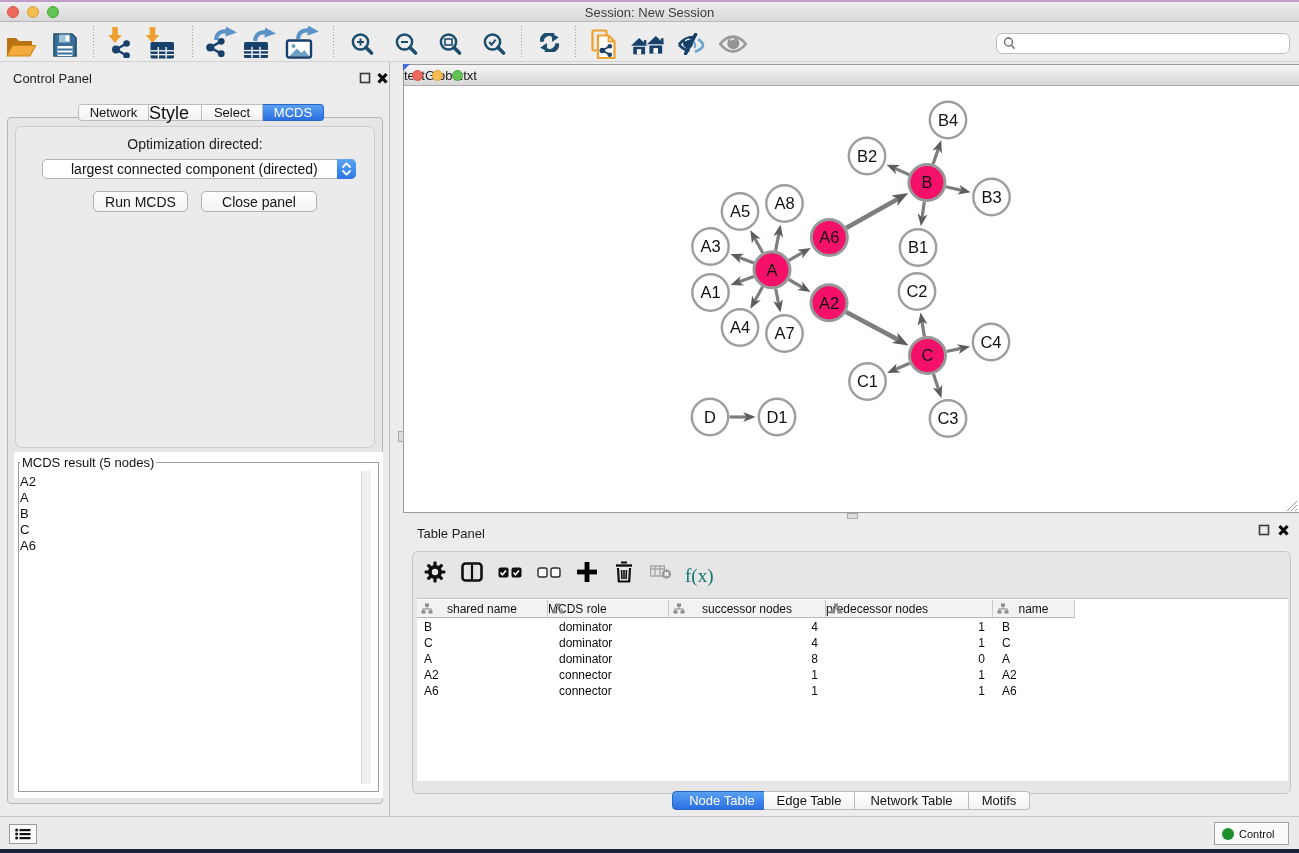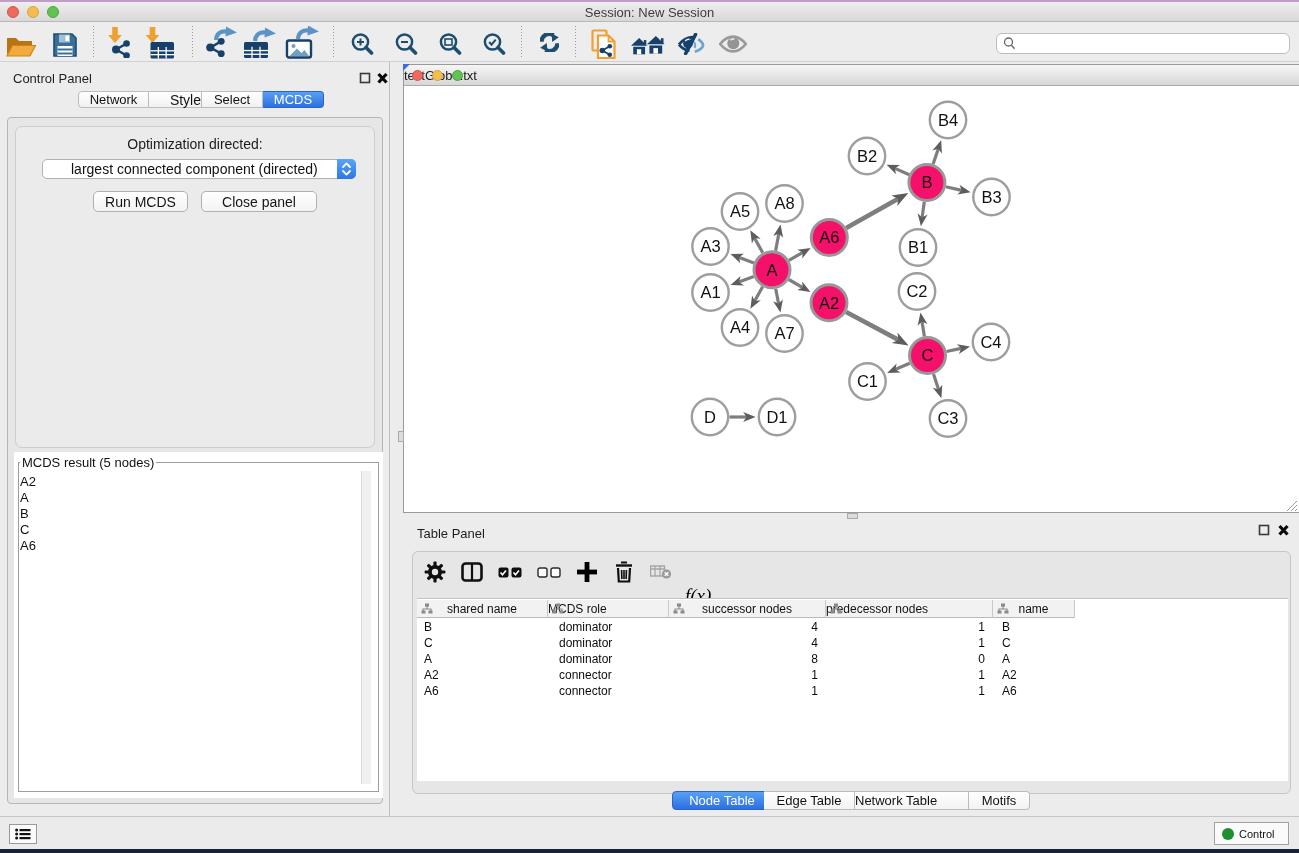--- a/index.html
+++ b/index.html
@@ -149,23 +149,23 @@
 <div class="abs" style="left:13px;top:71px;font-size:13px;color:#1e1e1e">Control Panel</div>
 <svg class="abs" style="left:359px;top:72px" width="30" height="12" viewBox="0 0 30 12">
     <rect x="1.5" y="1.5" width="9" height="9" fill="none" stroke="#3a3a3a" stroke-width="1.6"></rect>
     <path d="M19.5,2 L27.5,10.5 M27.5,2 L19.5,10.5" stroke="#0a0a0a" stroke-width="3.2"></path>
   </svg>
 
 <div class="abs" style="left:7px;top:117px;width:376px;height:687px;background:#e6e6e6;border:1px solid #b5b5b5;border-radius:4px"></div>
 
 <div class="abs" style="left:15px;top:126px;width:360px;height:322px;background:#ebebeb;border:1px solid #cdcdcd;border-radius:7px"></div>
 
-<div class="abs" style="left:78px;top:91px;width:246px;height:17px">
+<div class="abs" style="left:78px;top:104px;width:246px;height:17px">
  <div class="abs" style="left:0;top:0;width:71px;height:17px;background:linear-gradient(#ffffff,#f1f1f1);border:1px solid #bcbcbc;border-radius:4px 0 0 4px;font-size:13px;color:#111;text-align:center;line-height:16px">Network</div>
- <div class="abs" style="left:71px;top:0;width:53px;height:17px;background:linear-gradient(#ffffff,#f1f1f1);border:1px solid #bcbcbc;border-left:none;font-size:14px;color:#111;text-align:right;line-height:16px">Style</div>
+ <div class="abs" style="left:71px;top:0;width:53px;height:17px;background:linear-gradient(#ffffff,#f1f1f1);border:1px solid #bcbcbc;border-left:none;font-size:18px;color:#111;text-align:left;line-height:16px">Style</div>
  <div class="abs" style="left:124px;top:0;width:61px;height:17px;background:linear-gradient(#ffffff,#f1f1f1);border:1px solid #bcbcbc;border-left:none;font-size:13px;color:#111;text-align:center;line-height:16px">Select</div>
  <div class="abs" style="left:185px;top:0;width:61px;height:17px;background:linear-gradient(#58a0f2,#2c6fe2);border:1px solid #2c63c8;border-left:none;border-radius:0 4px 4px 0;font-size:13px;color:#fff;text-align:center;line-height:16px">MCDS</div>
 </div>
 <div class="abs" style="left:15px;top:136px;width:360px;text-align:center;font-size:14px;color:#1c1c1c">Optimization directed:</div>
 
 <div class="abs" style="left:42px;top:159px;width:314px;height:20px;background:#fff;border:1px solid #b2b2b2;border-radius:5px"></div>
 <div class="abs" style="left:71px;top:161px;font-size:14px;color:#111">largest connected component (directed)</div>
 <div class="abs" style="left:337px;top:159px;width:19px;height:20px;background:linear-gradient(#5aa5f5,#2d77e6);border-radius:0 5px 5px 0"></div>
 <svg class="abs" style="left:340px;top:161px" width="13" height="16" viewBox="0 0 13 16">
     <path d="M3,6 L6.5,2.4 L10,6" fill="none" stroke="#fff" stroke-width="1.8" stroke-linecap="round" stroke-linejoin="round"></path>
@@ -322,21 +322,21 @@
     <path d="M8.6,10 L8.9,19 M11,10 L11,19 M13.4,10 L13.1,19" stroke="#0f0f0f" stroke-width="1.6" fill="none"></path>
   </svg>
 <svg class="abs" style="left:650px;top:563px" width="22" height="18" viewBox="0 0 22 18">
     <rect x="0.5" y="3" width="14" height="10" fill="none" stroke="#a3a3a3" stroke-width="1.4"></rect>
     <line x1="0.5" y1="6" x2="14.5" y2="6" stroke="#a3a3a3" stroke-width="1.4"></line>
     <line x1="5" y1="3" x2="5" y2="13" stroke="#a3a3a3" stroke-width="1.2"></line>
     <line x1="10" y1="3" x2="10" y2="13" stroke="#a3a3a3" stroke-width="1.2"></line>
     <circle cx="16.5" cy="11" r="4.6" fill="#9a9a9a"></circle>
     <path d="M14.7,9.2 l3.6,3.6 M18.3,9.2 l-3.6,3.6" stroke="#fff" stroke-width="1.4"></path>
   </svg>
-<div class="abs" style="left:685px;top:585px;font-family:'Liberation Serif',serif;font-style:italic;font-size:19px;color:#000000">f(x)</div>
+<div class="abs" style="left:685px;top:565px;font-family:'Liberation Serif',serif;font-size:19px;color:#0f766e">f(x)</div>
 
 <div class="abs" style="left:417px;top:598px;width:871px;height:183px;background:#fff;border-top:1px solid #c2c2c2"></div>
 <div class="abs" style="left:417px;top:600px;width:658px;height:18px;background:#f2f2f2;border-bottom:1px solid #b9b9b9"></div>
 <div class="abs" style="left:417px;top:600px;width:131px;height:18px;border-right:1px solid #c9c9c9;font-size:12px;color:#111;text-align:center;line-height:18px"><svg width="12" height="11" viewBox="0 0 12 11" style="position:absolute;left:4px;top:3px">
       <rect x="4" y="0.5" width="4" height="3.2" fill="#8a8a8a"></rect>
       <path d="M6,3.7 V6 M2,8 V6 H10 V8" fill="none" stroke="#8a8a8a" stroke-width="1.1"></path>
       <rect x="0.5" y="7.5" width="4" height="3" fill="#8a8a8a"></rect>
       <rect x="7.5" y="7.5" width="4" height="3" fill="#8a8a8a"></rect>
     </svg>shared name</div>
 <div class="abs" style="left:548px;top:600px;width:121px;height:18px;border-right:1px solid #c9c9c9;font-size:12px;color:#111;text-align:left;line-height:18px"><svg width="12" height="11" viewBox="0 0 12 11" style="position:absolute;left:4px;top:3px">
@@ -384,21 +384,21 @@
 <div class="abs" style="left:905px;top:668px;width:80px;font-size:12px;color:#0c0c0c;text-align:right">1</div>
 <div class="abs" style="left:1002px;top:668px;font-size:12px;color:#0c0c0c">A2</div>
 <div class="abs" style="left:424px;top:684px;font-size:12px;color:#0c0c0c">A6</div>
 <div class="abs" style="left:559px;top:684px;font-size:12px;color:#0c0c0c">connector</div>
 <div class="abs" style="left:738px;top:684px;width:80px;font-size:12px;color:#0c0c0c;text-align:right">1</div>
 <div class="abs" style="left:905px;top:684px;width:80px;font-size:12px;color:#0c0c0c;text-align:right">1</div>
 <div class="abs" style="left:1002px;top:684px;font-size:12px;color:#0c0c0c">A6</div>
 
 <div class="abs" style="left:672px;top:791px;width:100px;height:19px;border-radius:4px 0 0 4px;background:linear-gradient(#58a0f2,#2c6fe2);color:#fff;border:1px solid #2c63c8;font-size:13px;text-align:center;line-height:18px">Node Table</div>
 <div class="abs" style="left:764px;top:791px;width:91px;height:19px;background:linear-gradient(#ffffff,#f3f3f3);color:#111;border:1px solid #bcbcbc;border-left:none;font-size:13px;text-align:center;line-height:18px">Edge Table</div>
-<div class="abs" style="left:855px;top:791px;width:114px;height:19px;background:linear-gradient(#ffffff,#f3f3f3);color:#111;border:1px solid #bcbcbc;border-left:none;font-size:13px;text-align:left;line-height:18px">Network Table</div>
+<div class="abs" style="left:855px;top:791px;width:114px;height:19px;background:linear-gradient(#ffffff,#f3f3f3);color:#111;border:1px solid #bcbcbc;border-left:none;font-size:13px;text-align:center;line-height:18px">Network Table</div>
 <div class="abs" style="left:969px;top:791px;width:61px;height:19px;border-radius:0 4px 4px 0;background:linear-gradient(#ffffff,#f3f3f3);color:#111;border:1px solid #bcbcbc;border-left:none;font-size:13px;text-align:center;line-height:18px">Motifs</div>
 
 <div class="abs" style="left:0;top:816px;width:1299px;height:33px;background:#ebebeb;border-top:1px solid #c6c6c6"></div>
 <div class="abs" style="left:9px;top:824px;width:28px;height:20px;background:#fafafa;border:1px solid #9a9a9a"></div>
 <svg class="abs" style="left:15px;top:828px" width="16" height="12" viewBox="0 0 16 12">
     <circle cx="1.6" cy="2" r="1.5" fill="#111"></circle>
     <circle cx="1.6" cy="6" r="1.5" fill="#111"></circle>
     <circle cx="1.6" cy="10" r="1.5" fill="#111"></circle>
     <rect x="4.5" y="1" width="11" height="2.2" fill="#111"></rect>
     <rect x="4.5" y="5" width="11" height="2.2" fill="#111"></rect>

